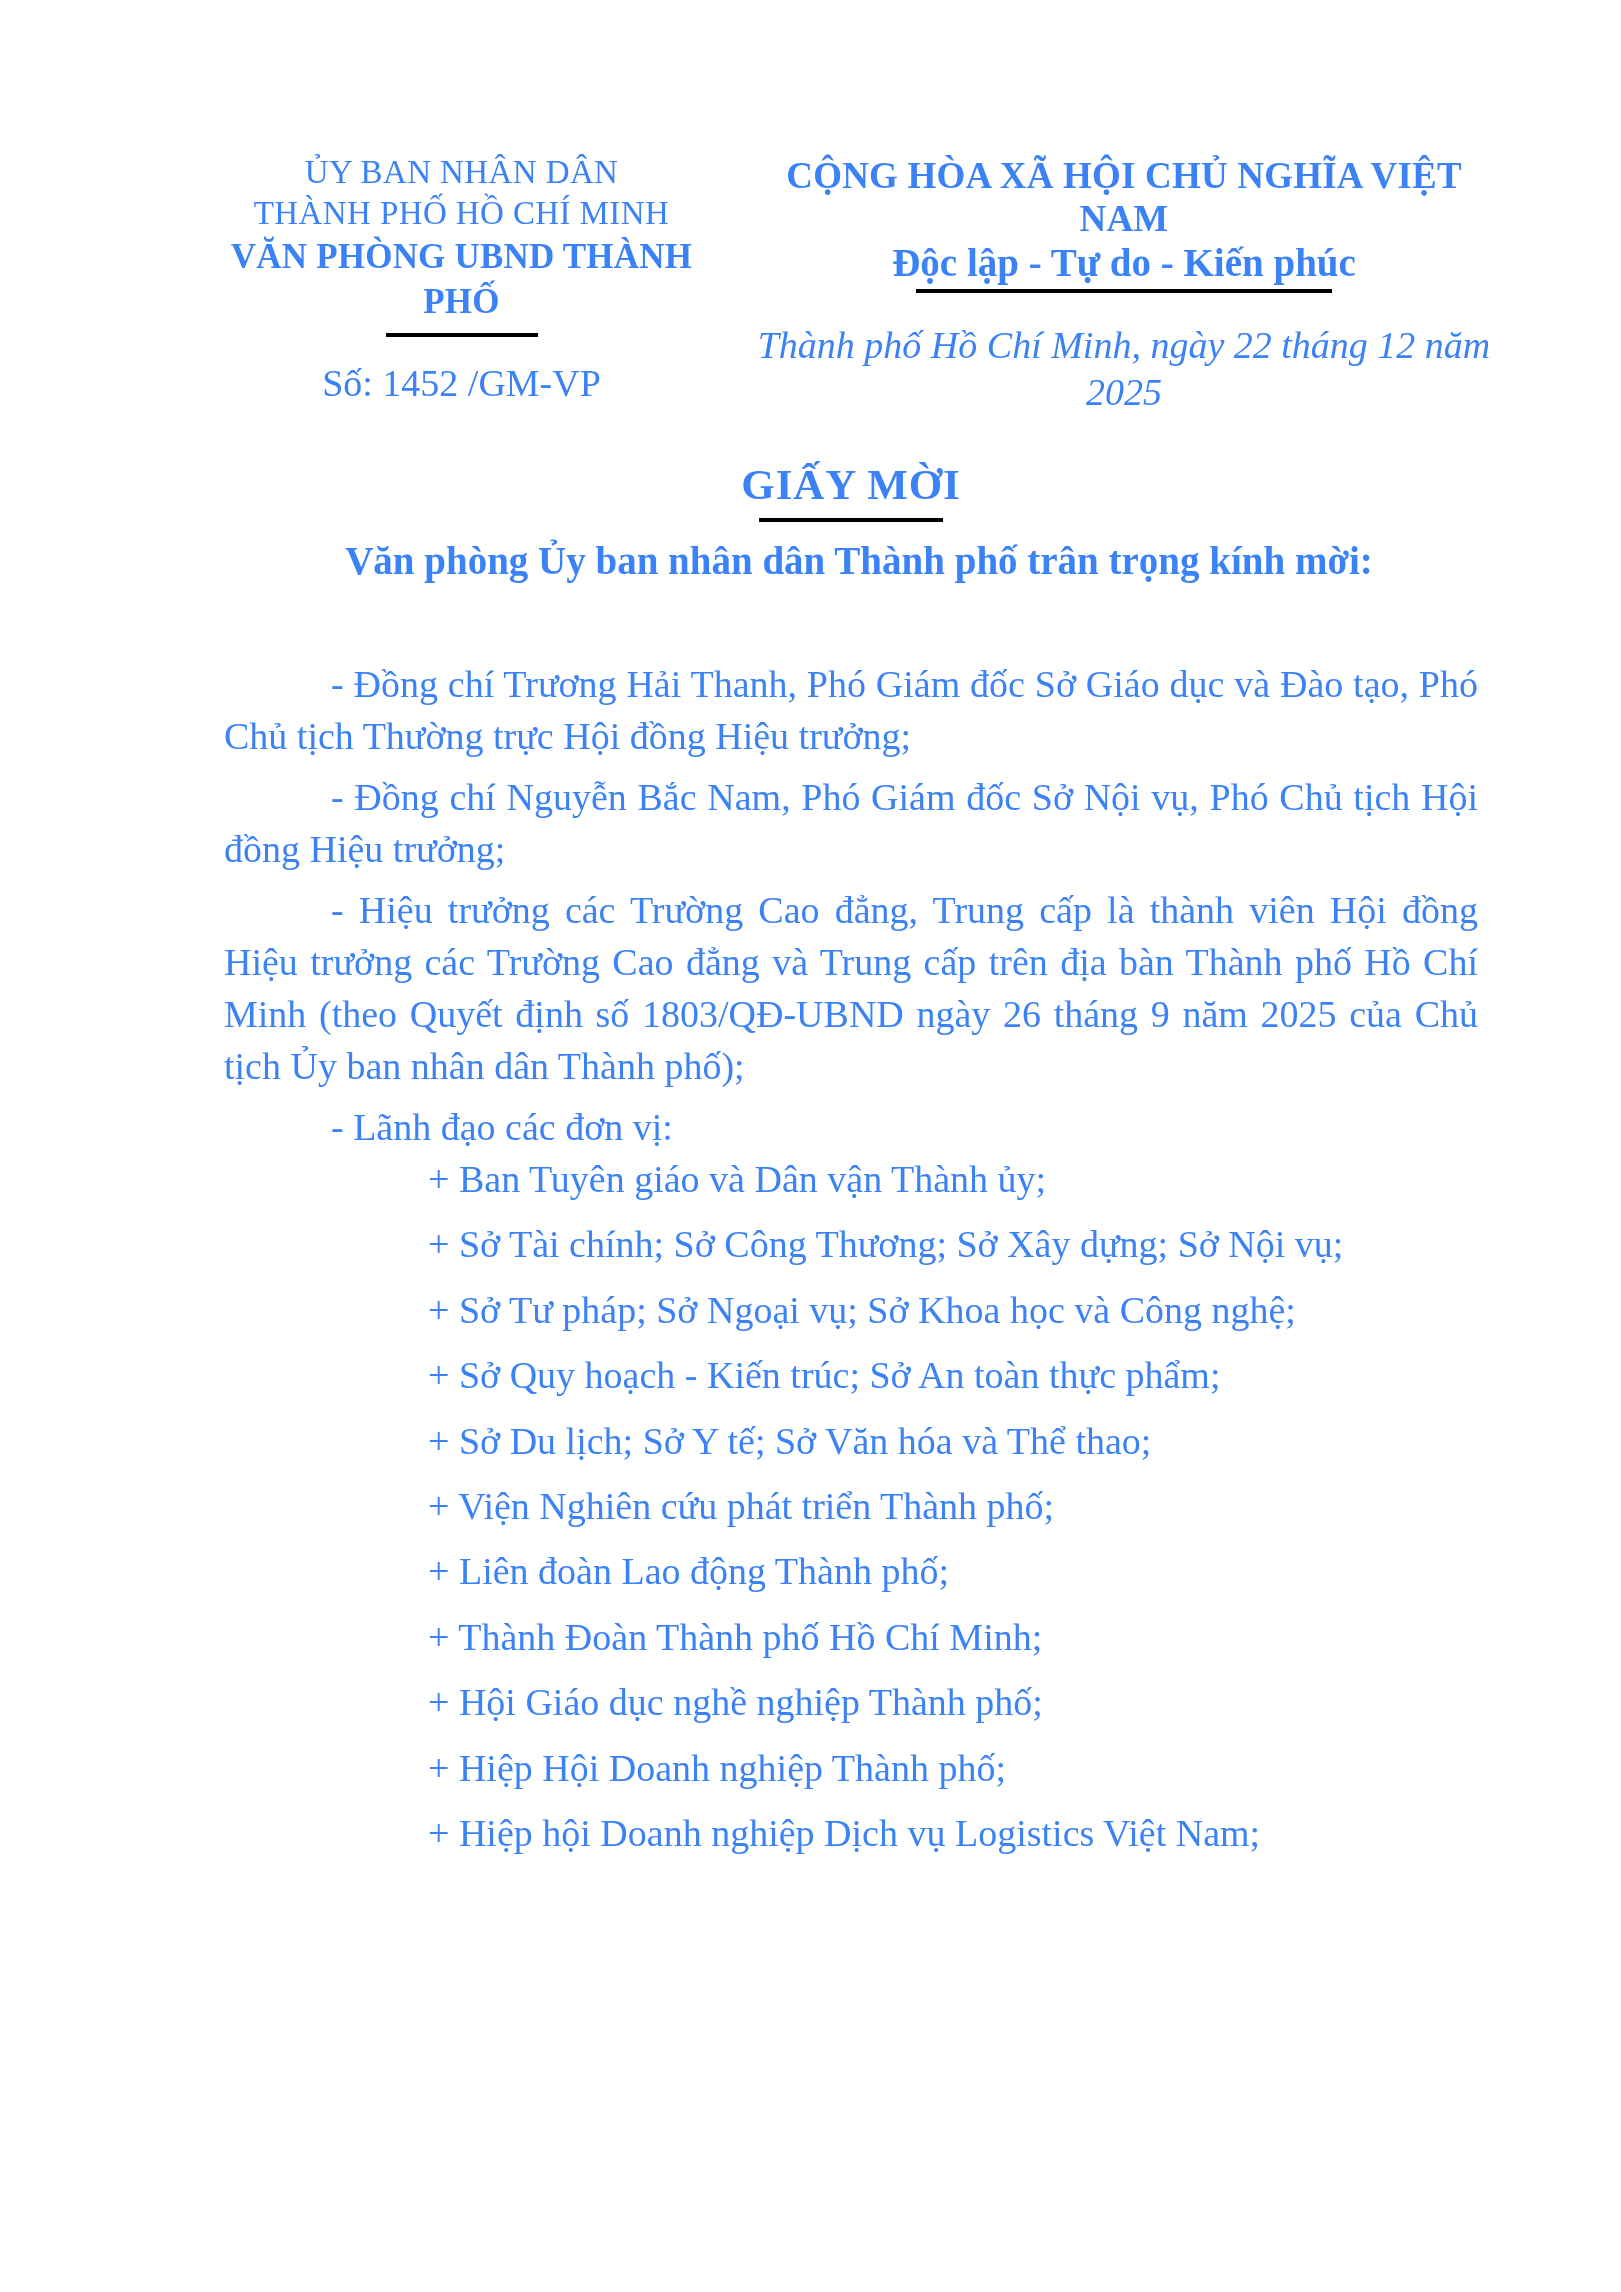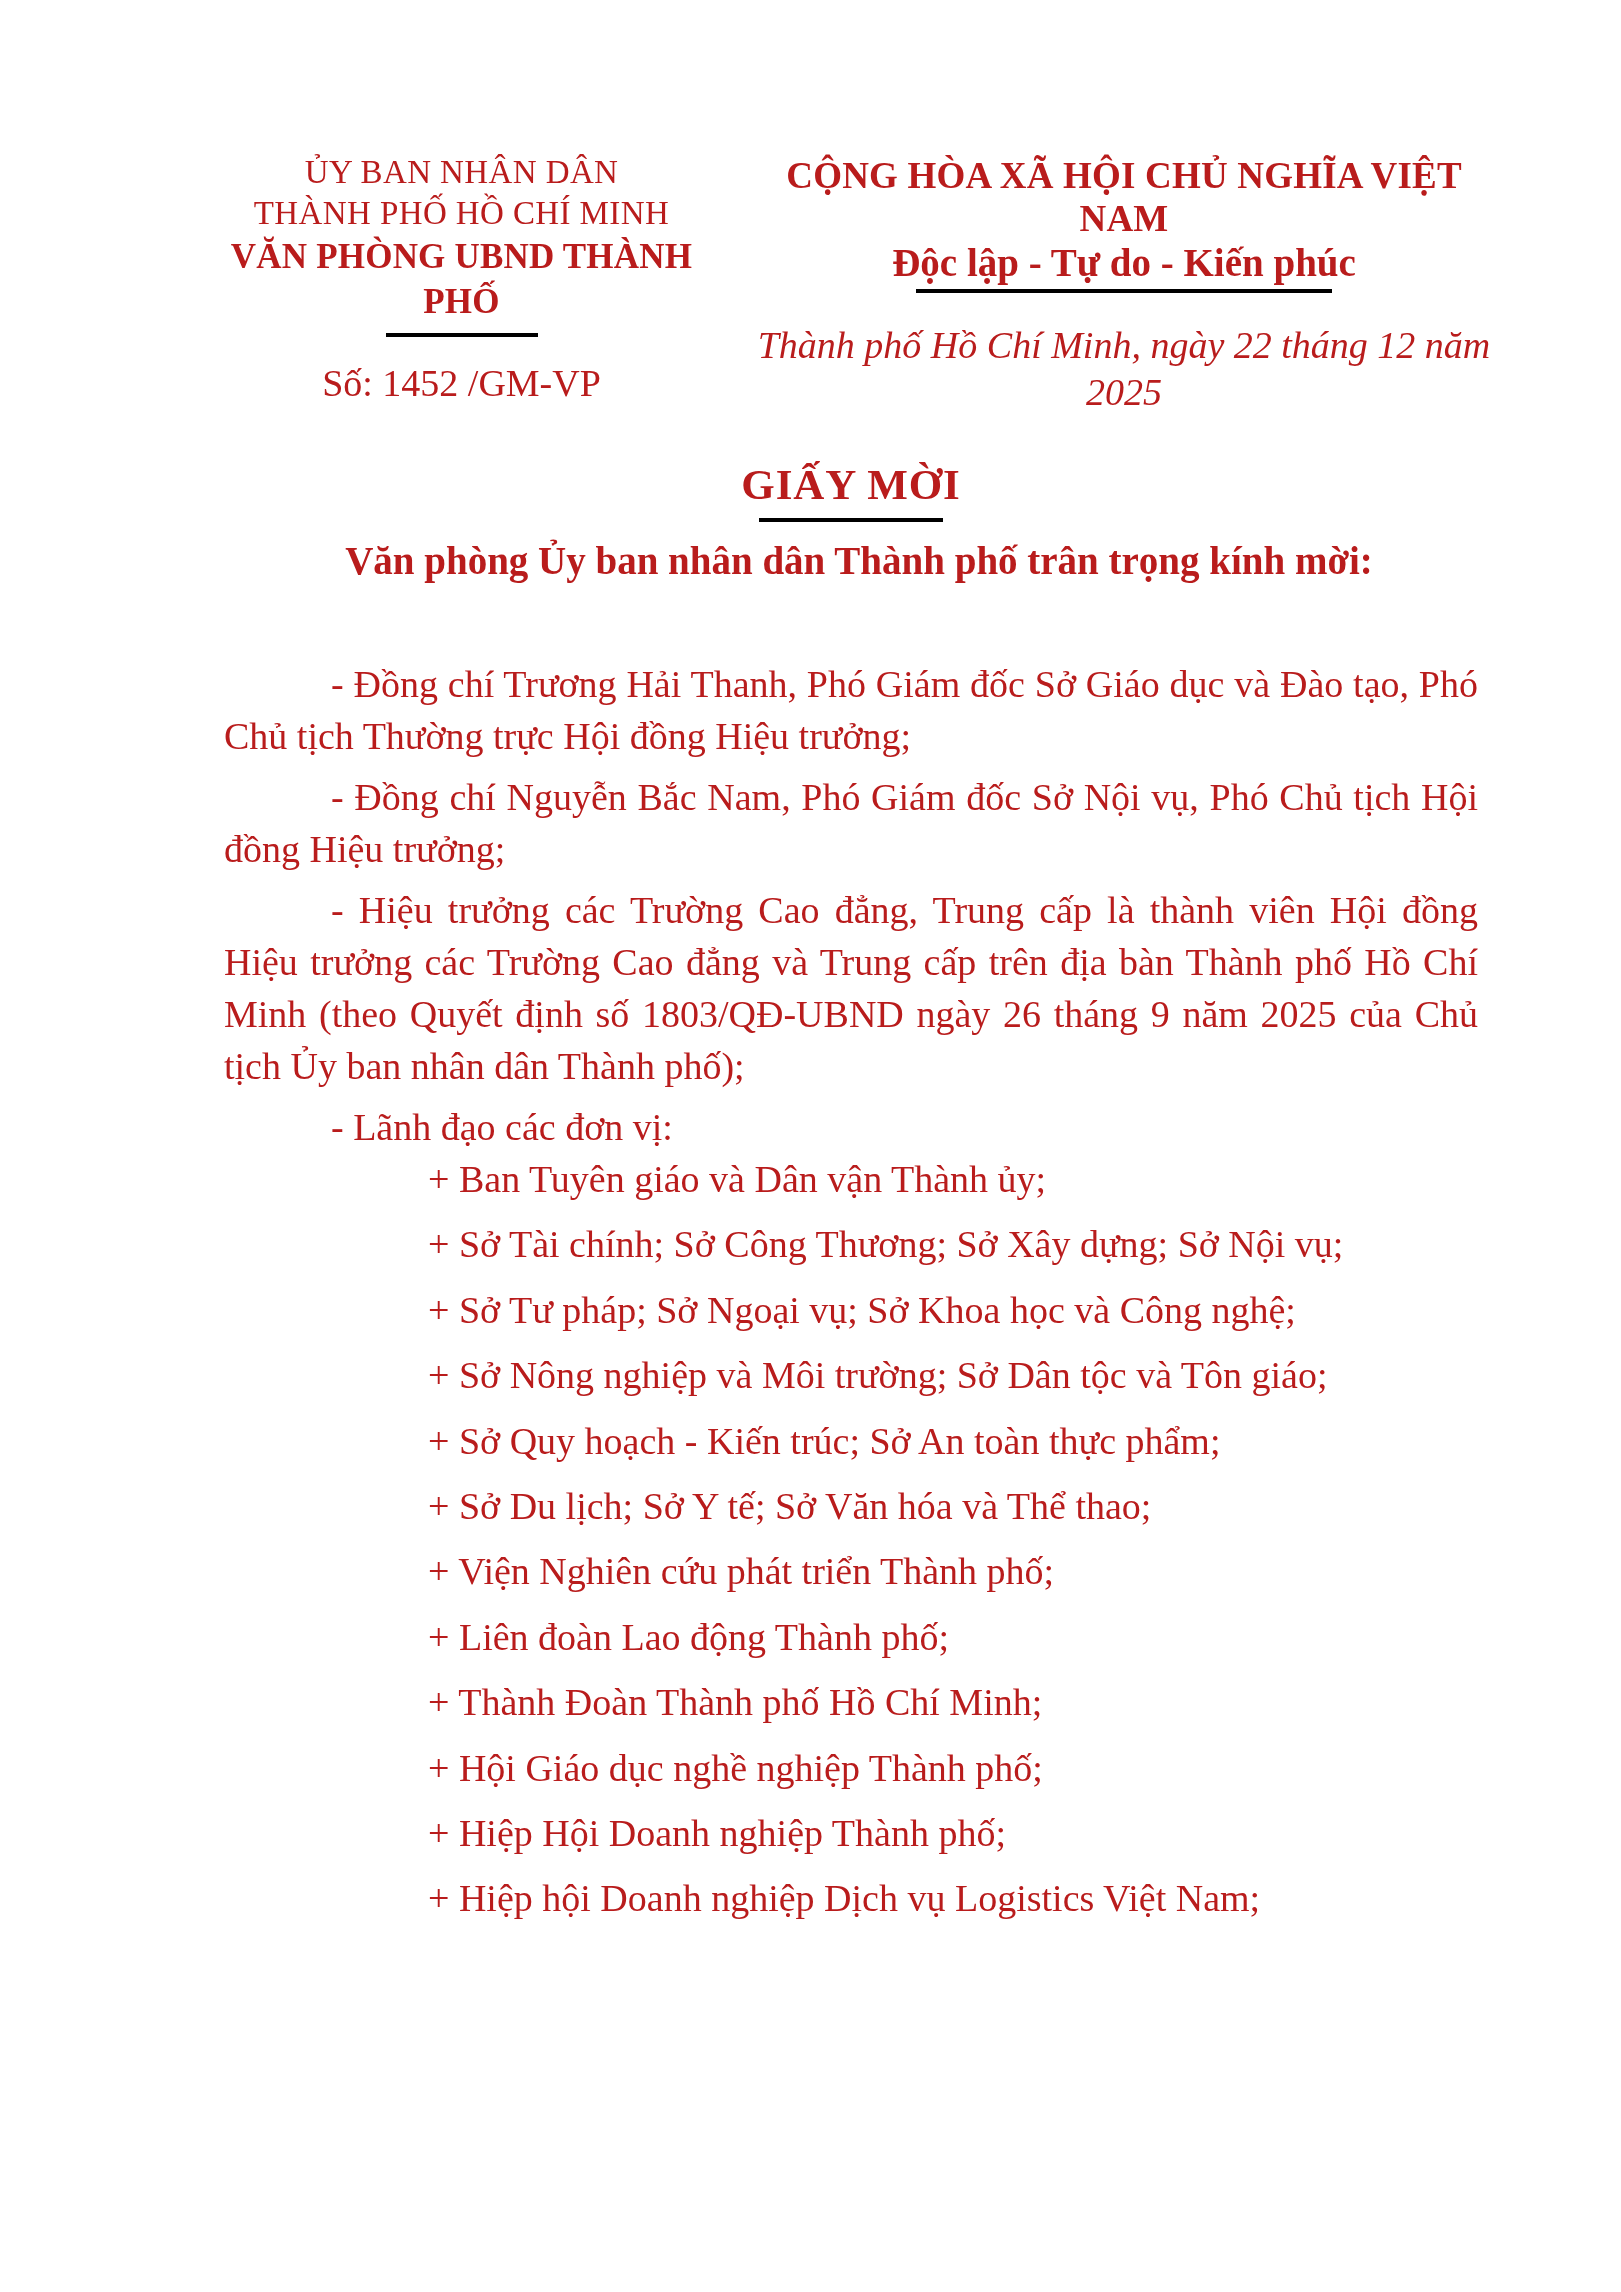--- a/index.html
+++ b/index.html
@@ -1,21 +1,21 @@
 <!DOCTYPE html>
 <html lang="vi" style="font-size:14.3px"><head>
 <meta charset="utf-8">
 <style>
   * { margin:0; padding:0; box-sizing:border-box; }
   html,body { background:#ffffff; }
   .page {
     position:relative;
     width:1621px; height:2293px;
     background:#ffffff;
-    color:#b91c1c;
+    color:#3b82f6;
     font-family:"Liberation Serif","DejaVu Serif",serif;
     overflow:hidden;
   }
   
   .issuer {
     position:absolute; left:193px; top:152px; width:537px;
     text-align:center;
   }
   .issuer .l12 { font-size:33px; line-height:41px; letter-spacing:0.4px; }
   .issuer .l3  { font-size:35px; line-height:45px; font-weight:bold; letter-spacing:0.2px; }
@@ -85,21 +85,20 @@
   <div class="bodytext">
     <p>- Đồng chí Trương Hải Thanh, Phó Giám đốc Sở Giáo dục và Đào tạo, Phó Chủ tịch Thường trực Hội đồng Hiệu trưởng;</p>
     <p>- Đồng chí Nguyễn Bắc Nam, Phó Giám đốc Sở Nội vụ, Phó Chủ tịch Hội đồng Hiệu trưởng;</p>
     <p>- Hiệu trưởng các Trường Cao đẳng, Trung cấp là thành viên Hội đồng Hiệu trưởng các Trường Cao đẳng và Trung cấp trên địa bàn Thành phố Hồ Chí Minh (theo Quyết định số 1803/QĐ-UBND ngày 26 tháng 9 năm 2025 của Chủ tịch Ủy ban nhân dân Thành phố);</p>
     <p>- Lãnh đạo các đơn vị:</p>
 
     <div class="units">
       <div class="unit">+ Ban Tuyên giáo và Dân vận Thành ủy;</div>
       <div class="unit">+ Sở Tài chính; Sở Công Thương; Sở Xây dựng; Sở Nội vụ;</div>
       <div class="unit">+ Sở Tư pháp; Sở Ngoại vụ; Sở Khoa học và Công nghệ;</div>
-      <div class="unit">+ Sở Nông nghiệp và Môi trường; Sở Dân tộc và Tôn giáo;</div>
       <div class="unit">+ Sở Quy hoạch - Kiến trúc; Sở An toàn thực phẩm;</div>
       <div class="unit">+ Sở Du lịch; Sở Y tế; Sở Văn hóa và Thể thao;</div>
       <div class="unit">+ Viện Nghiên cứu phát triển Thành phố;</div>
       <div class="unit">+ Liên đoàn Lao động Thành phố;</div>
       <div class="unit">+ Thành Đoàn Thành phố Hồ Chí Minh;</div>
       <div class="unit">+ Hội Giáo dục nghề nghiệp Thành phố;</div>
       <div class="unit">+ Hiệp Hội Doanh nghiệp Thành phố;</div>
       <div class="unit">+ Hiệp hội Doanh nghiệp Dịch vụ Logistics Việt Nam;</div>
     </div>
   </div>

